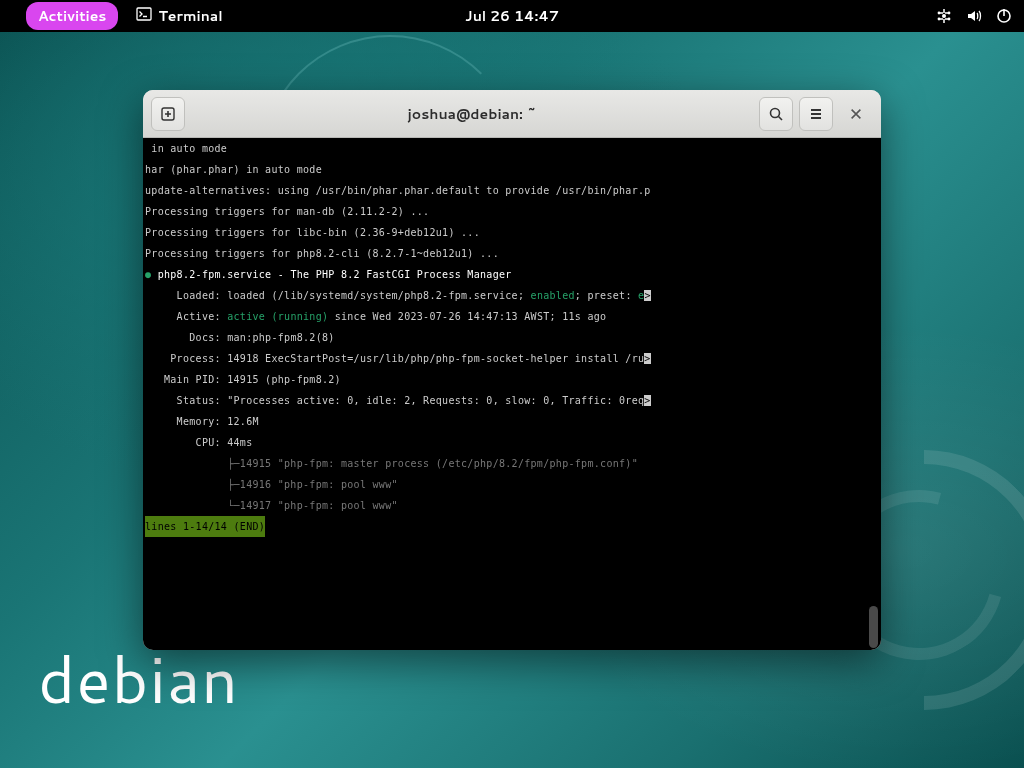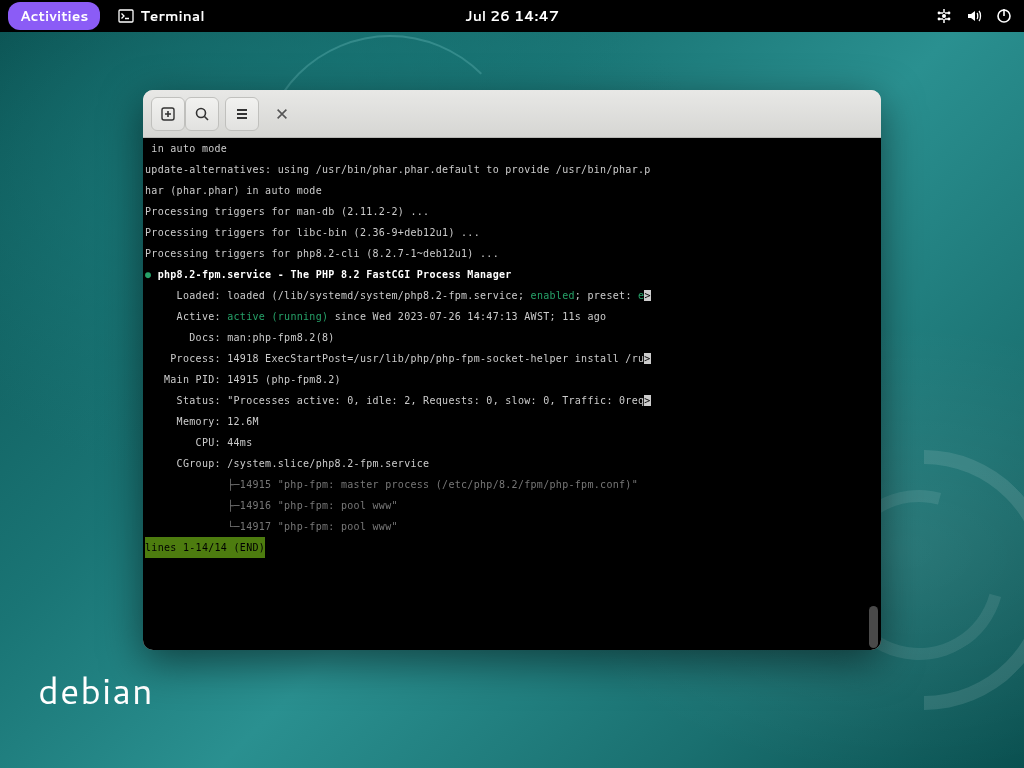--- a/index.html
+++ b/index.html
@@ -1,42 +1,42 @@
 <!DOCTYPE html>
 <html><head>
 <meta charset="utf-8">
 <style>
 *{box-sizing:border-box;margin:0;padding:0}
 body{width:1024px;height:768px;overflow:hidden;font-family:Cantarell,sans-serif;background:#0a4d4d;position:relative}
 .desktop-bg{position:absolute;inset:0;background:radial-gradient(ellipse 800px 500px at 900px 550px,rgba(255,255,255,0.08) 0%,transparent 45%),radial-gradient(ellipse 700px 500px at 300px 200px,#1a7a7a 0%,transparent 60%),linear-gradient(135deg,#0a5050 0%,#1a7575 35%,#2a9090 55%,#1a7070 80%,#0a5050 100%)}
 .swirl{position:absolute;right:-30px;top:450px;width:260px;height:260px;border:14px solid rgba(255,255,255,0.11);border-radius:50%;border-left-color:transparent;border-bottom-color:transparent;transform:rotate(45deg)}
 .swirl2{position:absolute;right:20px;top:490px;width:170px;height:170px;border:12px solid rgba(255,255,255,0.09);border-radius:50%;border-right-color:transparent;transform:rotate(-30deg)}
 .arc1{position:absolute;left:260px;top:35px;width:260px;height:260px;border:2px solid rgba(120,200,200,0.3);border-radius:50%;border-right-color:transparent;border-bottom-color:transparent}
-.logo-text{position:absolute;left:38px;bottom:52px;color:#fff;font-size:36px;font-weight:300;letter-spacing:1px}
+.logo-text{position:absolute;left:38px;bottom:44px;color:#fff;font-size:64px;font-weight:300;letter-spacing:1px}
 .topbar{position:absolute;top:0;left:0;right:0;height:32px;background:#000;color:#fff;display:flex;align-items:center;font-size:14px;z-index:10}
-.topbar .activities{background:#8b5cf6;border-radius:12px;padding:4px 12px;margin-left:8px;font-weight:600}
-.topbar .app{display:flex;align-items:center;gap:6px;margin-left:18px;font-weight:600}
+.topbar .activities{background:#d946ef;border-radius:12px;padding:4px 12px;margin-left:26px;font-weight:600}
+.topbar .app{display:flex;align-items:flex-start;gap:6px;margin-left:18px;font-weight:600}
 .topbar .datetime{position:absolute;left:50%;transform:translateX(-50%);font-weight:600}
 .topbar .tray{margin-left:auto;margin-right:12px;display:flex;gap:14px;align-items:center}
 .icon{width:16px;height:16px;display:inline-block}
 .window{position:absolute;left:143px;top:90px;width:738px;background:#d9d9d6;border-radius:10px;box-shadow:0 12px 40px rgba(0,0,0,0.5);overflow:hidden}
 .titlebar{height:48px;background:linear-gradient(#e8e8e6,#d6d6d3);display:flex;align-items:center;padding:0 8px;border-bottom:1px solid #b8b8b5}
 .titlebar .tb-btn{width:34px;height:34px;border:1px solid #c0c0bd;border-radius:6px;background:linear-gradient(#f2f2f0,#e2e2e0);display:flex;align-items:center;justify-content:center;cursor:pointer}
 .titlebar .title{flex:1;text-align:center;font-weight:700;color:#2c2c2c;font-size:14px}
 .titlebar .right-btns{display:flex;gap:6px;align-items:center}
 .titlebar .close{width:34px;height:34px;display:flex;align-items:center;justify-content:center;cursor:pointer;color:#555}
 .term{background:#000;color:#ccc;font-family:'DejaVu Sans Mono',Consolas,monospace;font-size:10px;line-height:21px;padding:0;height:512px;overflow:hidden;position:relative;letter-spacing:0.3px}
 .term-content{padding:0 2px}
 .term .line{white-space:pre}
 .p-user{color:#26a269;font-weight:700}
 .p-colon{color:#ccc}
 .p-path{color:#12488b;font-weight:700}
 .p-dollar{color:#ccc}
 .bgreen{color:#26a269;font-weight:400}
-.white{color:#fff;font-weight:700}
+.white{color:#fff;font-weight:400}
 .dim{color:#777}
 .ul{}
 .bullet{color:#26a269;font-weight:700}
 .pagerbar{background:#4d7c0f;color:#000;display:inline-block}
 .revcell{background:#ccc;color:#000}
 .scrollbar{position:absolute;right:2px;top:0;width:10px;height:100%}
 .scrollthumb{position:absolute;right:1px;top:468px;bottom:2px;width:9px;background:#4a4a4a;border-radius:5px}
 svg{display:block}
 </style>
 </head>
@@ -89,20 +89,21 @@
 </div>
 
 <div class="window">
   <div class="titlebar">
     <div class="tb-btn">
       <svg viewBox="0 0 16 16" width="16" height="16">
           <rect x="2" y="2" width="12" height="12" rx="2" fill="none" stroke="#333" stroke-width="1.4"></rect>
           <path d="M8 5v6M5 8h6" stroke="#333" stroke-width="1.6"></path>
         </svg>
     </div>
+    <div class="title">joshua@debian: ~</div>
     <div class="right-btns">
       <div class="tb-btn">
         <svg viewBox="0 0 16 16" width="16" height="16">
             <circle cx="7" cy="7" r="4.5" fill="none" stroke="#333" stroke-width="1.6"></circle>
             <line x1="10.5" y1="10.5" x2="14" y2="14" stroke="#333" stroke-width="1.6"></line>
           </svg>
       </div>
       <div class="tb-btn">
         <svg viewBox="0 0 16 16" width="16" height="16">
             <path d="M3 4h10M3 8h10M3 12h10" stroke="#333" stroke-width="1.8"></path>
@@ -111,35 +112,34 @@
       <div class="close">
         <svg viewBox="0 0 16 16" width="14" height="14">
             <path d="M3 3l10 10M13 3L3 13" stroke="#555" stroke-width="1.8"></path>
           </svg>
       </div>
     </div>
   </div>
   <div class="term">
     <div class="term-content">
 <div class="line"> in auto mode</div>
+<div class="line">har (phar.phar) in auto mode</div>
 <div class="line">update-alternatives: using /usr/bin/phar.phar.default to provide /usr/bin/phar.p</div>
-<div class="line">har (phar.phar) in auto mode</div>
 <div class="line">Processing triggers for man-db (2.11.2-2) ...</div>
 <div class="line">Processing triggers for libc-bin (2.36-9+deb12u1) ...</div>
 <div class="line">Processing triggers for php8.2-cli (8.2.7-1~deb12u1) ...</div>
 <div class="line"><span class="bullet">●</span> <span class="white">php8.2-fpm.service - The PHP 8.2 FastCGI Process Manager</span></div>
 <div class="line"><span>     Loaded: loaded (</span><span class="ul">/lib/systemd/system/php8.2-fpm.service</span><span>; </span><span class="bgreen">enabled</span><span>; preset: </span><span class="bgreen">e</span><span class="revcell">&gt;</span></div>
 <div class="line"><span>     Active: </span><span class="bgreen">active (running)</span><span> since Wed 2023-07-26 14:47:13 AWST; 11s ago</span></div>
 <div class="line"><span>       Docs: </span><span class="ul">man:php-fpm8.2(8)</span></div>
 <div class="line"><span>    Process: 14918 ExecStartPost=/usr/lib/php/php-fpm-socket-helper install /ru</span><span class="revcell">&gt;</span></div>
 <div class="line">   Main PID: 14915 (php-fpm8.2)</div>
 <div class="line"><span>     Status: "Processes active: 0, idle: 2, Requests: 0, slow: 0, Traffic: 0req</span><span class="revcell">&gt;</span></div>
 <div class="line">     Memory: 12.6M</div>
 <div class="line">        CPU: 44ms</div>
-<div class="line">     CGroup: /system.slice/php8.2-fpm.service</div>
 <div class="line dim">             ├─14915 "php-fpm: master process (/etc/php/8.2/fpm/php-fpm.conf)"</div>
 <div class="line dim">             ├─14916 "php-fpm: pool www"</div>
 <div class="line dim">             └─14917 "php-fpm: pool www"</div>
 <div class="line"><span class="pagerbar">lines 1-14/14 (END)</span></div>
     </div>
     <div class="scrollbar">
       <div class="scrollthumb"></div>
     </div>
   </div>
 </div>

